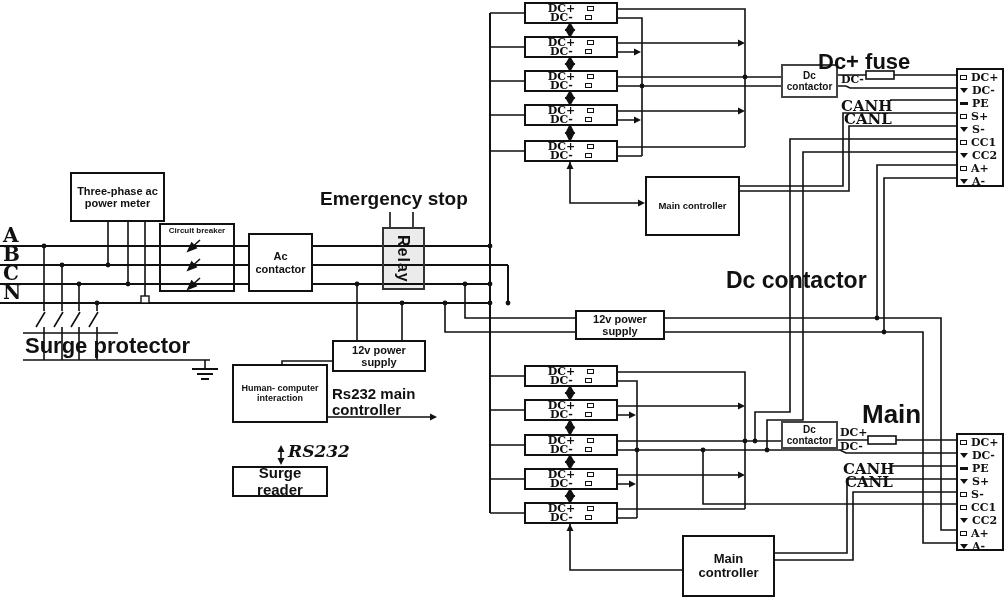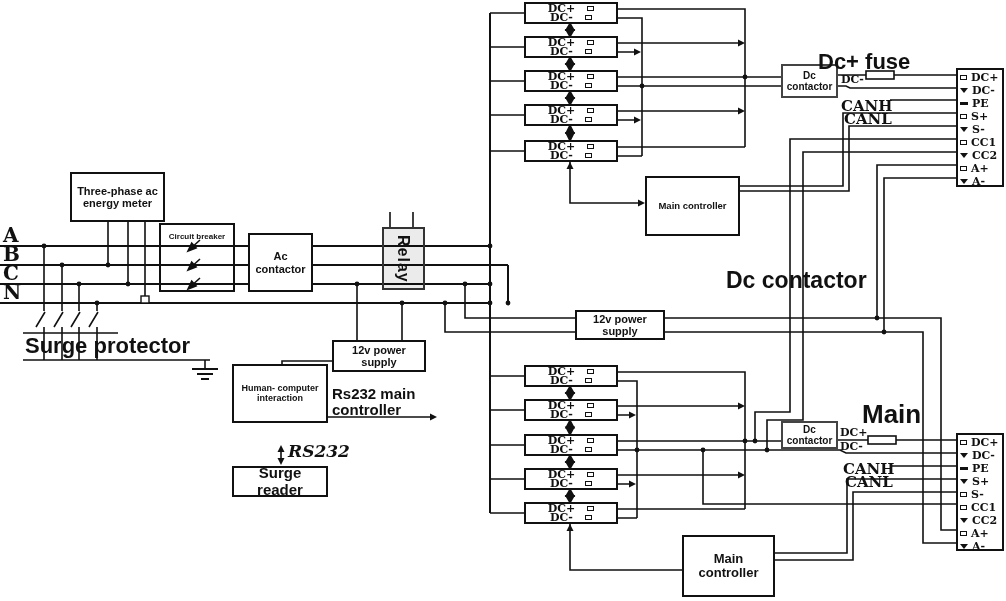--- a/index.html
+++ b/index.html
@@ -21,21 +21,21 @@
   .conn{width:7px;height:5px;border:1.4px solid #111;display:inline-block;box-sizing:border-box;}
   .term{position:absolute;z-index:2;border:2px solid #111;background:#fff;box-sizing:border-box;
         display:flex;flex-direction:column;padding:1px 0 0 2px;}
   .trow{display:flex;align-items:center;gap:4px;height:13px;
         font-family:"DejaVu Serif","Liberation Serif",serif;font-weight:bold;font-size:11px;}
   .g-sq{width:7px;height:5px;border:1.4px solid #111;box-sizing:border-box;flex:0 0 auto;}
   .g-bar{width:8px;height:3px;background:#111;flex:0 0 auto;}
   .g-tri{width:0;height:0;border-left:4px solid transparent;border-right:4px solid transparent;
          border-top:5px solid #111;flex:0 0 auto;}
   .vtext{writing-mode:vertical-rl;font-size:16px;font-weight:bold;letter-spacing:1px;}
-  .breaker-label{position:absolute;top:2px;left:0;right:0;text-align:center;font-size:8px;font-weight:bold;margin-top:6px;}
+  .breaker-label{position:absolute;top:2px;left:0;right:0;text-align:center;font-size:8px;font-weight:bold;}
 </style>
 </head>
 <body>
 
 <div id="stage">
 
   <svg id="wires" width="1006" height="601" viewBox="0 0 1006 601">
 
     <g fill="none" stroke="#111" stroke-width="2">
       <path d="M0 246 H490 M0 265 H508 M0 284 H490 M0 303 H490 M490 13 V513 M508 265 V303"></path>
@@ -160,29 +160,30 @@
       <rect x="866" y="71" width="28" height="8"></rect>
       <rect x="868" y="436" width="28" height="8"></rect>
     </g>
   </svg>
 
   <div class="lbl serif" style="left:3px;top:225px;font-size:20px;">A</div>
   <div class="lbl serif" style="left:3px;top:244px;font-size:20px;">B</div>
   <div class="lbl serif" style="left:3px;top:263px;font-size:20px;">C</div>
   <div class="lbl serif" style="left:3px;top:282px;font-size:20px;">N</div>
 
-  <div class="box" style="left:70px;top:172px;width:95px;height:50px;font-size:11px;">Three-phase ac energy meter</div>
+  <div class="box" style="left:70px;top:172px;width:95px;height:50px;font-size:11px;">Three-phase ac power meter</div>
   <div class="box clear" style="left:159px;top:223px;width:76px;height:69px;">
     <span class="breaker-label">Circuit breaker</span>
   </div>
   <div class="box" style="left:248px;top:233px;width:65px;height:59px;font-size:11px;">Ac contactor</div>
   <div class="box grey" style="left:382px;top:227px;width:43px;height:63px;">
     <span class="vtext">Relay</span>
   </div>
   <div class="lbl" style="left:25px;top:334px;font-size:22px;">Surge protector</div>
+  <div class="lbl" style="left:320px;top:189px;font-size:19px;">Emergency stop</div>
 
   <div class="box" style="left:332px;top:340px;width:94px;height:32px;font-size:11px;">12v power supply</div>
   <div class="box" style="left:575px;top:310px;width:90px;height:30px;font-size:11px;">12v power supply</div>
 
   <div class="box" style="left:232px;top:364px;width:96px;height:59px;font-size:9px;">Human- computer interaction</div>
   <div class="lbl" style="left:332px;top:386px;width:112px;font-size:15px;white-space:normal;">Rs232 main controller</div>
   <div class="lbl serif" style="left:288px;top:443px;font-size:17px;font-style:italic;">RS232</div>
   <div class="box" style="left:232px;top:466px;width:96px;height:31px;font-size:15px;">Surge reader</div>
 
   <div class="module" style="left:524px;top:2px;">

